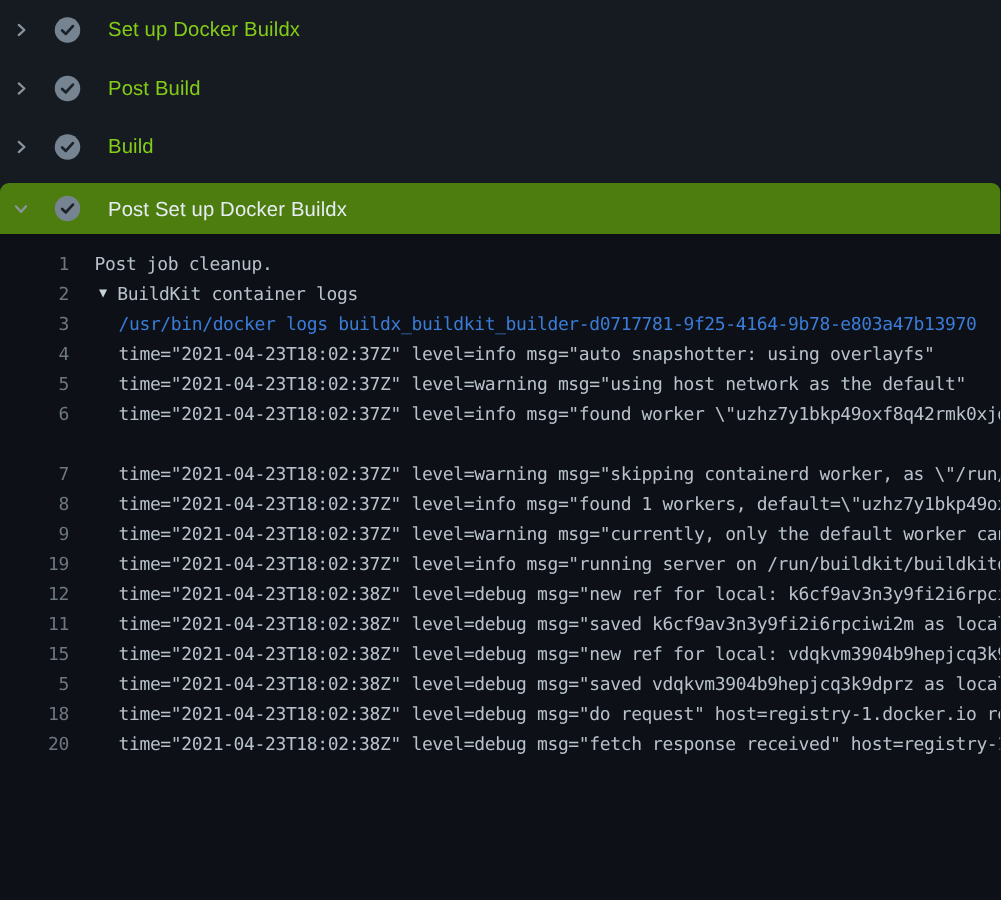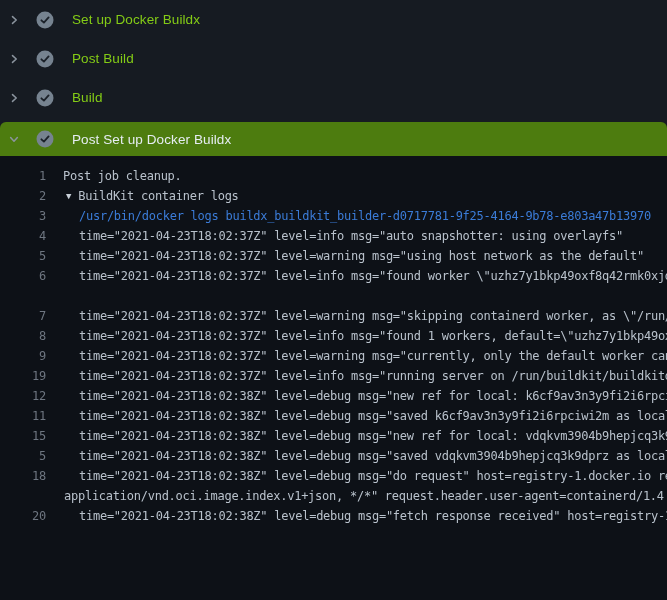--- a/index.html
+++ b/index.html
@@ -168,17 +168,16 @@
       <div class="log-row"><span class="num"></span></div>
       <div class="log-row"><span class="num">7</span><span class="txt indent-log">time="2021-04-23T18:02:37Z" level=warning msg="skipping containerd worker, as \"/run/containerd/containerd.sock\"</span></div>
       <div class="log-row"><span class="num">8</span><span class="txt indent-log">time="2021-04-23T18:02:37Z" level=info msg="found 1 workers, default=\"uzhz7y1bkp49oxf8q42rmk0xjd\""</span></div>
       <div class="log-row"><span class="num">9</span><span class="txt indent-log">time="2021-04-23T18:02:37Z" level=warning msg="currently, only the default worker can be used."</span></div>
       <div class="log-row"><span class="num">19</span><span class="txt indent-log">time="2021-04-23T18:02:37Z" level=info msg="running server on /run/buildkit/buildkitd.sock"</span></div>
       <div class="log-row"><span class="num">12</span><span class="txt indent-log">time="2021-04-23T18:02:38Z" level=debug msg="new ref for local: k6cf9av3n3y9fi2i6rpciwi2m"</span></div>
       <div class="log-row"><span class="num">11</span><span class="txt indent-log">time="2021-04-23T18:02:38Z" level=debug msg="saved k6cf9av3n3y9fi2i6rpciwi2m as local"</span></div>
       <div class="log-row"><span class="num">15</span><span class="txt indent-log">time="2021-04-23T18:02:38Z" level=debug msg="new ref for local: vdqkvm3904b9hepjcq3k9dprz"</span></div>
       <div class="log-row"><span class="num">5</span><span class="txt indent-log">time="2021-04-23T18:02:38Z" level=debug msg="saved vdqkvm3904b9hepjcq3k9dprz as local"</span></div>
       <div class="log-row"><span class="num">18</span><span class="txt indent-log">time="2021-04-23T18:02:38Z" level=debug msg="do request" host=registry-1.docker.io request.header.accept="</span></div>
-      <div class="log-row"><span class="num"></span><span class="txt indent-wrap">application/vnd.oci.image.index.v1+json, */*" request.header.user-agent=containerd/1.4</span></div>
       <div class="log-row"><span class="num">20</span><span class="txt indent-log">time="2021-04-23T18:02:38Z" level=debug msg="fetch response received" host=registry-1.docker.io</span></div>
     </div>
 
 </div>
 
 </body></html>

